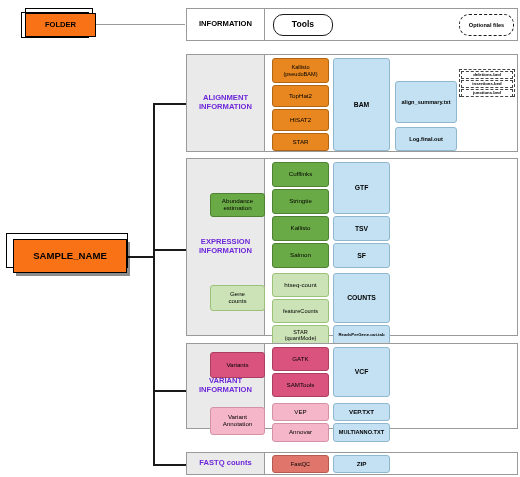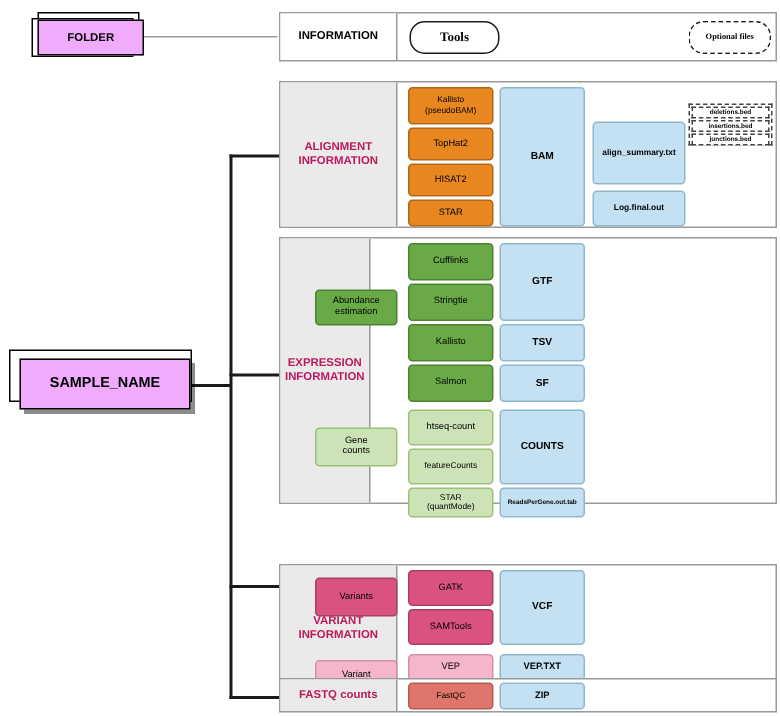--- a/index.html
+++ b/index.html
@@ -12,47 +12,47 @@
     -webkit-font-smoothing:antialiased;
   }
   .abs{position:absolute;box-sizing:border-box;}
   .ctr{display:flex;align-items:center;justify-content:center;text-align:center;line-height:1.1;}
 
   
   .stack-back{
     background:#ffffff;border:1.5px solid #000;
   }
   .stack-front{
-    background:#f0abfc;border:1.5px solid #000;
+    background:#f97316;border:1.5px solid #000;
     font-weight:bold;color:#000;
   }
 
   
   .panel{
     background:#ffffff;border:1px solid #9a9a9a;
   }
   .hdr-label{
     background:#ffffff;border-right:1px solid #9a9a9a;
     font-weight:bold;color:#000;
   }
   .legend-box{
     background:#ffffff;border:1.4px solid #1a1a1a;border-radius:10px;
-    font-weight:bold;color:#000;font-family:Liberation Serif, serif;
+    font-weight:bold;color:#000;
   }
   .legend-box.dashed{
     border:1.4px dashed #1a1a1a;font-weight:bold;
   }
 
   
   .section{
     background:#ffffff;border:1px solid #9a9a9a;
   }
   .section-label{
     background:#eaeaea;border-right:1px solid #9a9a9a;
-    font-weight:bold;color:#be185d;
+    font-weight:bold;color:#6d28d9;
   }
   .section-label-text{
     position:absolute;left:0;right:0;top:50%;transform:translateY(-50%);
     text-align:center;line-height:1.15;
   }
 
   
   .box{border-radius:3px;color:#000;}
   .b-orange{background:#e8871f;border:1px solid #b06614;}
   .b-blue{background:#c3e1f2;border:1px solid #8fb8cf;}
@@ -156,21 +156,21 @@
     <div class="abs b-dashed ctr tiny" style="left:1px;top:10px;width:52px;height:8px;">
       <span>insertions.bed</span>
     </div>
     <div class="abs b-dashed ctr tiny" style="left:1px;top:19px;width:52px;height:8px;">
       <span>junctions.bed</span>
     </div>
   </div>
 </div>
 
 <div class="abs section" style="left:186px;top:158px;width:332px;height:178px;">
-  <div class="abs section-label" style="left:0;top:0;width:60px;height:100%;">
+  <div class="abs section-label" style="left:0;top:0;width:78px;height:100%;">
     <div class="section-label-text f8 bold">
       <span>EXPRESSION</span><br>
       <span>INFORMATION</span>
     </div>
   </div>
 
   <div class="abs box b-green-d ctr f65" style="left:23px;top:34px;width:55px;height:24px;flex-direction:column;">
     <span>Abundance</span>
     <span>estimation</span>
   </div>
@@ -212,21 +212,21 @@
     <span>SF</span>
   </div>
   <div class="abs box b-blue ctr f7 bold" style="left:146px;top:114px;width:57px;height:50px;">
     <span>COUNTS</span>
   </div>
   <div class="abs box b-blue ctr tiny" style="left:146px;top:166px;width:57px;height:20px;">
     <span>ReadsPerGene.out.tab</span>
   </div>
 </div>
 
-<div class="abs section" style="left:186px;top:343px;width:332px;height:86px;margin-top:33px;">
+<div class="abs section" style="left:186px;top:343px;width:332px;height:86px;">
   <div class="abs section-label" style="left:0;top:0;width:78px;height:100%;">
     <div class="section-label-text f8 bold">
       <span>VARIANT</span><br>
       <span>INFORMATION</span>
     </div>
   </div>
 
   <div class="abs box b-pink-d ctr f65" style="left:23px;top:8px;width:55px;height:26px;">
     <span>Variants</span>
   </div>

